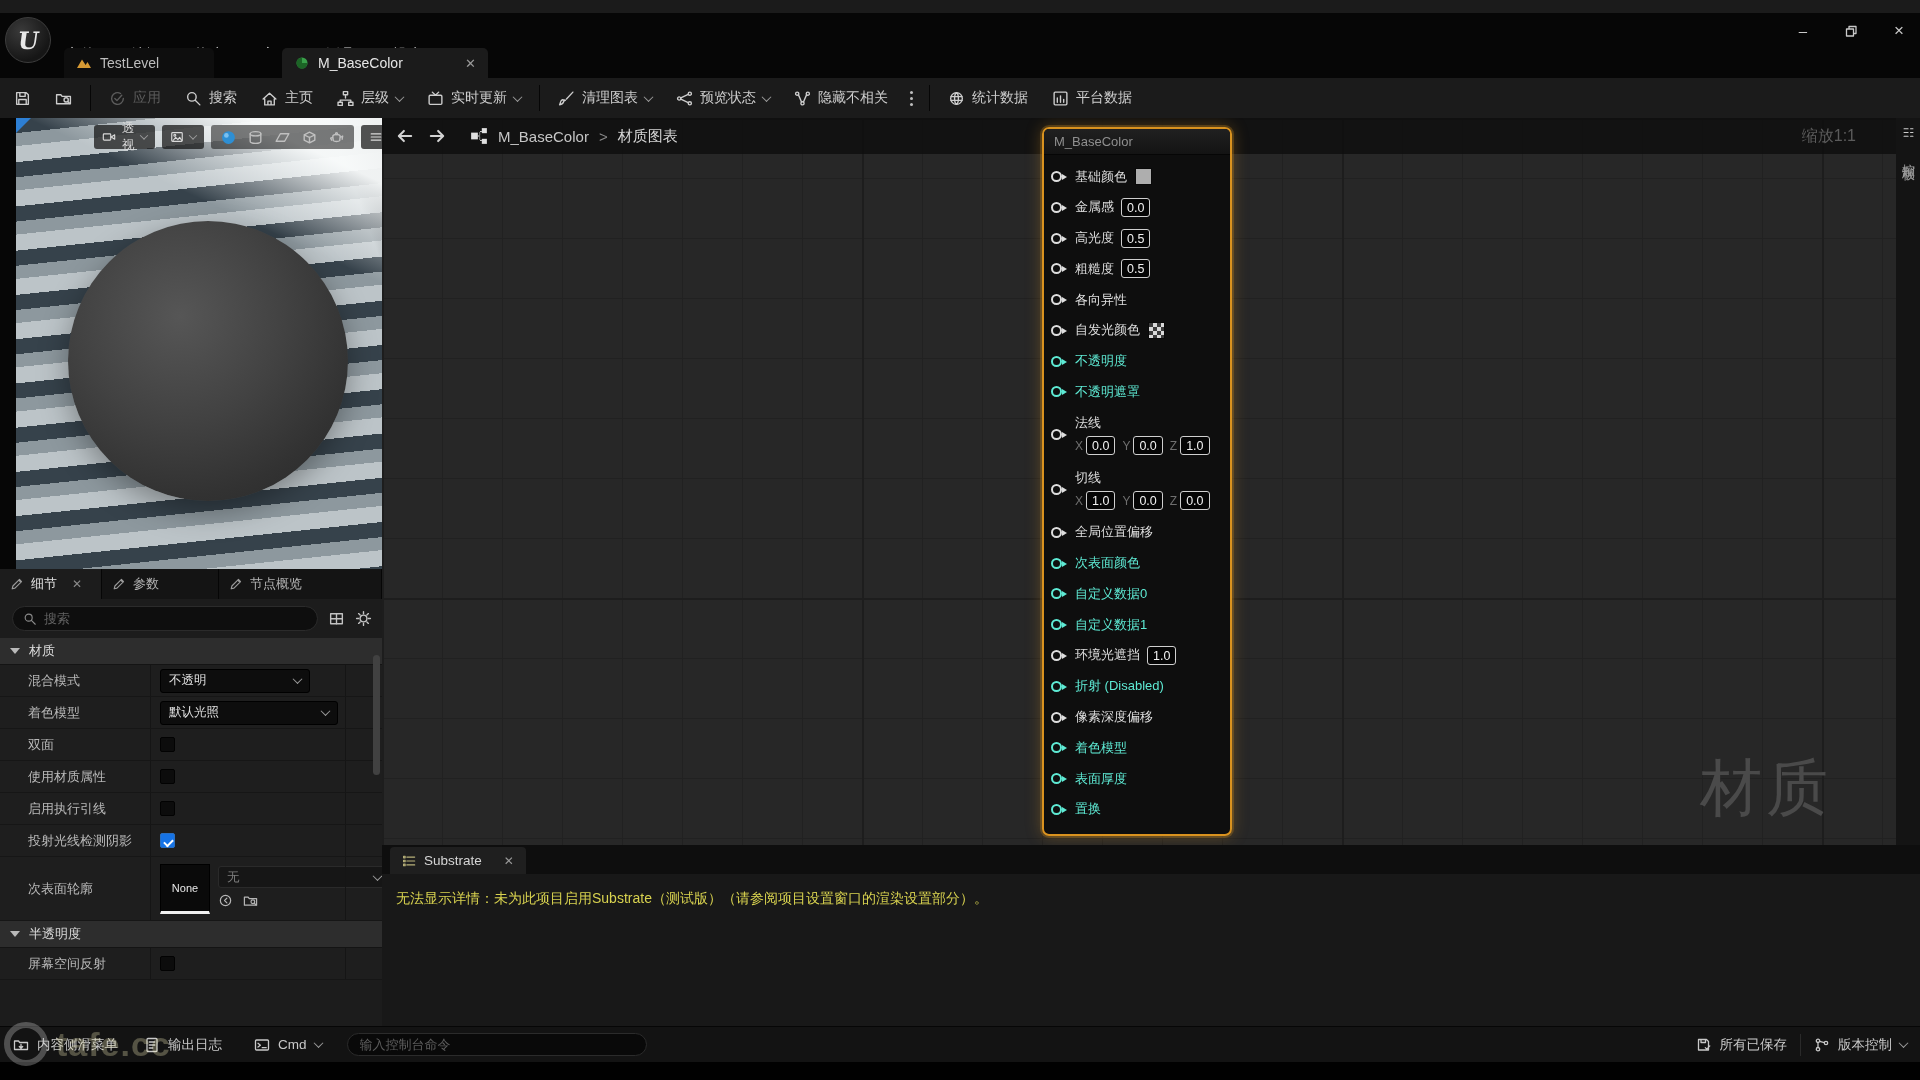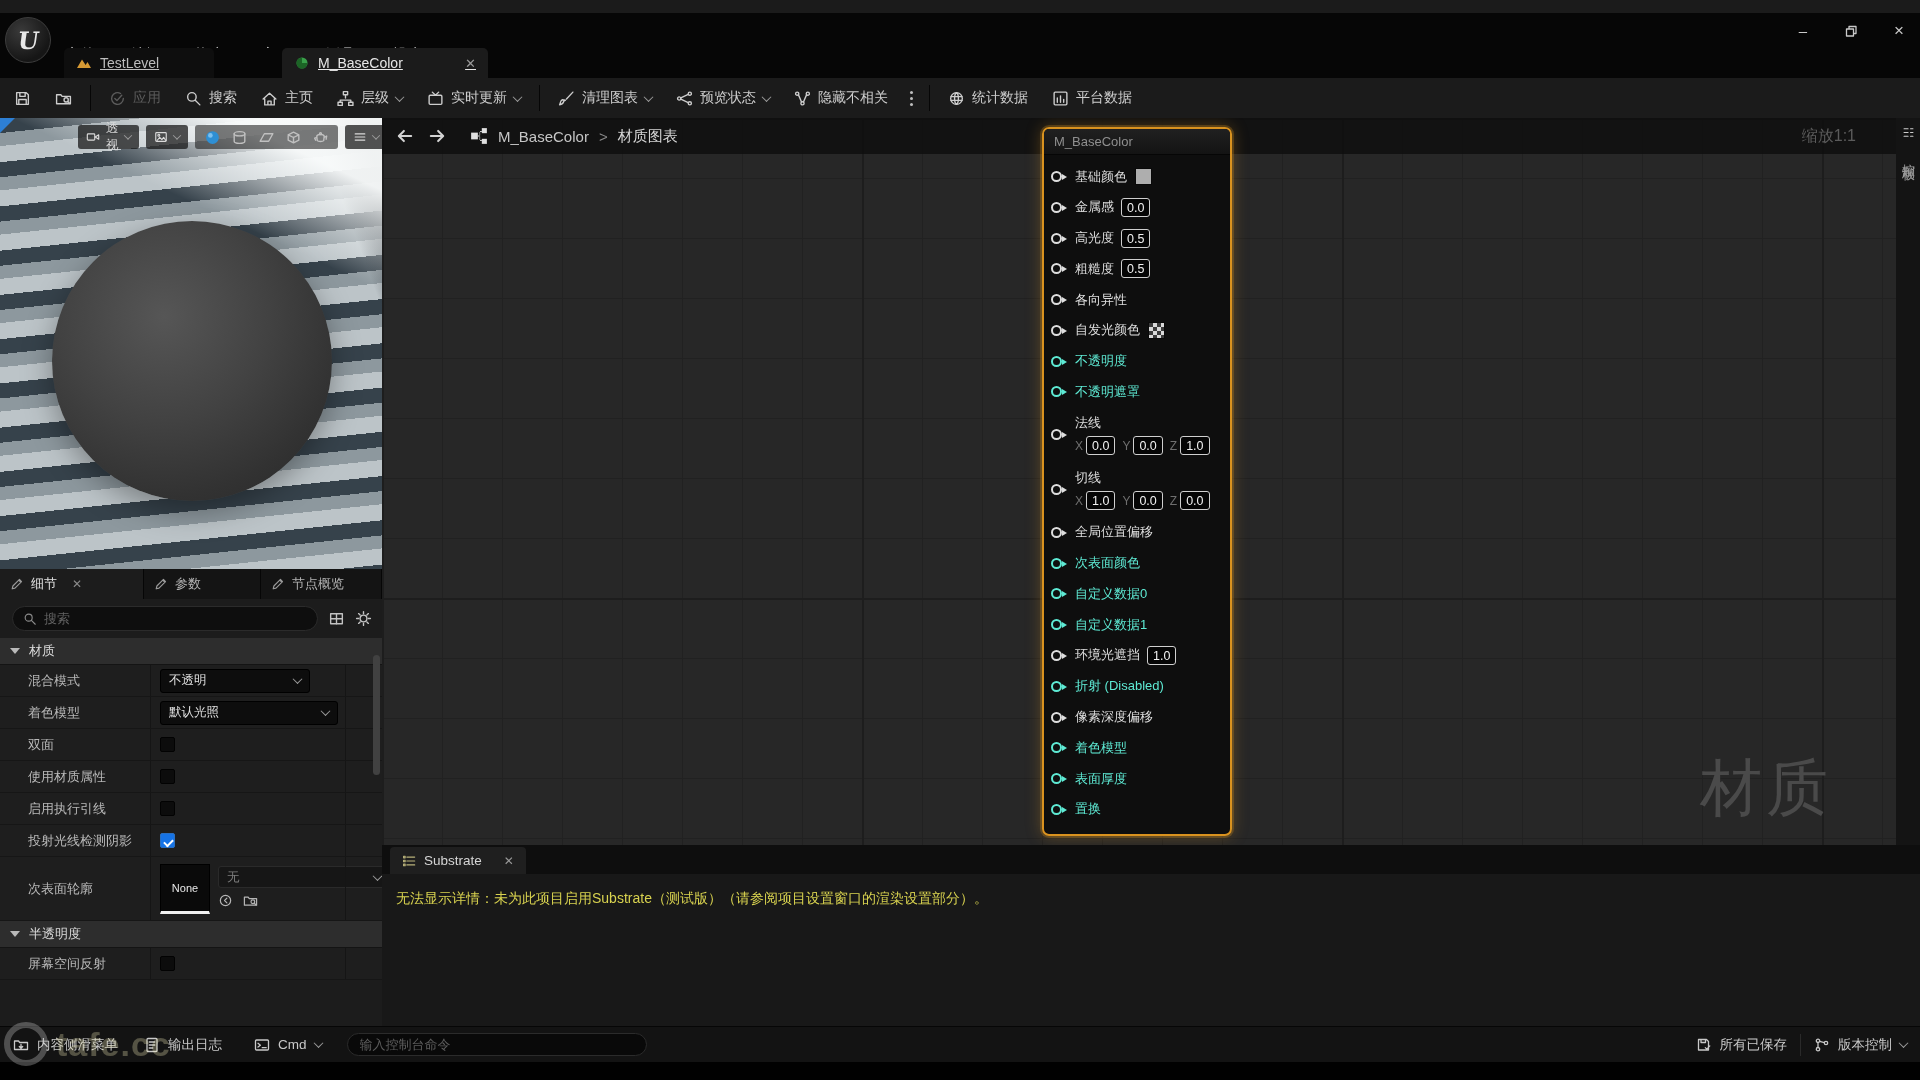--- a/index.html
+++ b/index.html
@@ -14,35 +14,35 @@
   .titlebar { position:absolute; left:0; top:13px; right:0; height:35px; background:#060606; display:flex; align-items:center; }
   .logo { position:absolute; left:5px; top:17px; width:46px; height:46px; border-radius:50%; background:radial-gradient(circle at 35% 30%, #3a3a3a, #161616 70%); border:1px solid #3d3d3d; z-index:9; display:flex; align-items:center; justify-content:center; }
   .logo span { font-family:"DejaVu Serif",serif; font-weight:bold; font-size:24px; color:#e8e8e8; transform:skewX(-8deg); }
   .menus { display:flex; gap:36px; margin-left:66px; font-size:14.5px; color:#d2d2d2;margin-top:48px; }
   .menus span { cursor:default; }
   .winctl { position:absolute; right:12px; top:0; height:35px; display:flex; gap:30px; align-items:center; color:#c9c9c9; }
   .winctl .wbtn { width:18px; height:18px; display:flex; align-items:center; justify-content:center; font-size:15px; }
 
   
   .tabrow { position:absolute; left:0; top:48px; right:0; height:30px; background:#060606; }
-  .atab { position:absolute; top:0; height:30px; display:flex; align-items:center; gap:8px; padding:0 12px; font-size:14px; color:#bdbdbd; border-radius:5px 5px 0 0;text-decoration:underline; }
+  .atab { position:absolute; top:0; height:30px; display:flex; align-items:center; gap:8px; padding:0 12px; font-size:14px; color:#bdbdbd; border-radius:5px 5px 0 0; }
   .atab.lvl { left:64px; width:150px; background:#0e0e0e; }
   .atab.mat { left:282px; width:206px; background:#1b1b1b; color:#e6e6e6; }
   .atab .close { margin-left:auto; color:#9a9a9a; font-size:13px; }
 
   
   .toolbar { position:absolute; left:0; top:78px; right:0; height:40px; background:#1b1b1b; display:flex; align-items:center; font-size:14px; color:#cdcdcd; }
   .tbtn { display:flex; align-items:center; gap:7px; padding:0 12px; height:100%; cursor:default; }
   .tbtn svg { width:17px; height:17px; }
   .tbtn.disabled { color:#5c5c5c; }
   .tsep { width:1px; height:26px; background:#060606; margin:0 6px; }
   .dots3 { width:3px; height:3px; border-radius:50%; background:#bdbdbd; box-shadow:0 -6px 0 #bdbdbd, 0 6px 0 #bdbdbd; margin:0 10px; }
 
   
-  .viewport { position:absolute; left:0; top:118px; width:382px; height:544px; overflow:hidden; background:#98a1a6; }
+  .viewport { position:absolute; left:16px; top:118px; width:382px; height:544px; overflow:hidden; background:#98a1a6; }
   .vp-photo { position:absolute; inset:0;
     background:
       linear-gradient(205deg, rgba(250,252,252,.95) 0 10%, rgba(250,252,252,0) 24%),
       linear-gradient(250deg, rgba(25,32,38,.85) 0 4%, rgba(25,32,38,0) 12%),
       repeating-linear-gradient(174deg, #36424b 0 15px, #8d989e 15px 28px, #bcc4c8 28px 44px),
       #98a1a6; }
   .vp-sphere { position:absolute; left:52px; top:103px; width:280px; height:280px; border-radius:50%;
     background:radial-gradient(circle at 40% 34%, #565656 0%, #424242 42%, #323232 72%, #272727 100%);
     box-shadow:0 10px 30px rgba(0,0,0,.35); }
   .vp-corner { position:absolute; left:0; top:0; width:0; height:0; border-top:15px solid #2d7fd4; border-right:15px solid transparent; }
@@ -353,21 +353,21 @@
       <div class="gz-y"></div>
       <div class="gz-x"></div>
       <span class="gz-lz">Z</span>
       <span class="gz-ly">Y</span>
       <span class="gz-lx">X</span>
     </div>
   </div>
 
   <div class="details">
     <div class="dtabs">
-      <div class="dtab active" style="width:144px">
+      <div class="dtab active" style="width:102px">
         <svg class="ic" viewBox="0 0 16 16">
             <path d="M2.5 13.5l.8-3.2 7.5-7.5 2.4 2.4-7.5 7.5z M10 3.6l2.4 2.4"></path>
           </svg>
         <span>细节</span>
         <span class="close">✕</span>
       </div>
       <div class="dtab" style="width:117px">
         <svg class="ic" viewBox="0 0 16 16">
             <path d="M2.5 13.5l.8-3.2 7.5-7.5 2.4 2.4-7.5 7.5z M10 3.6l2.4 2.4"></path>
           </svg>

